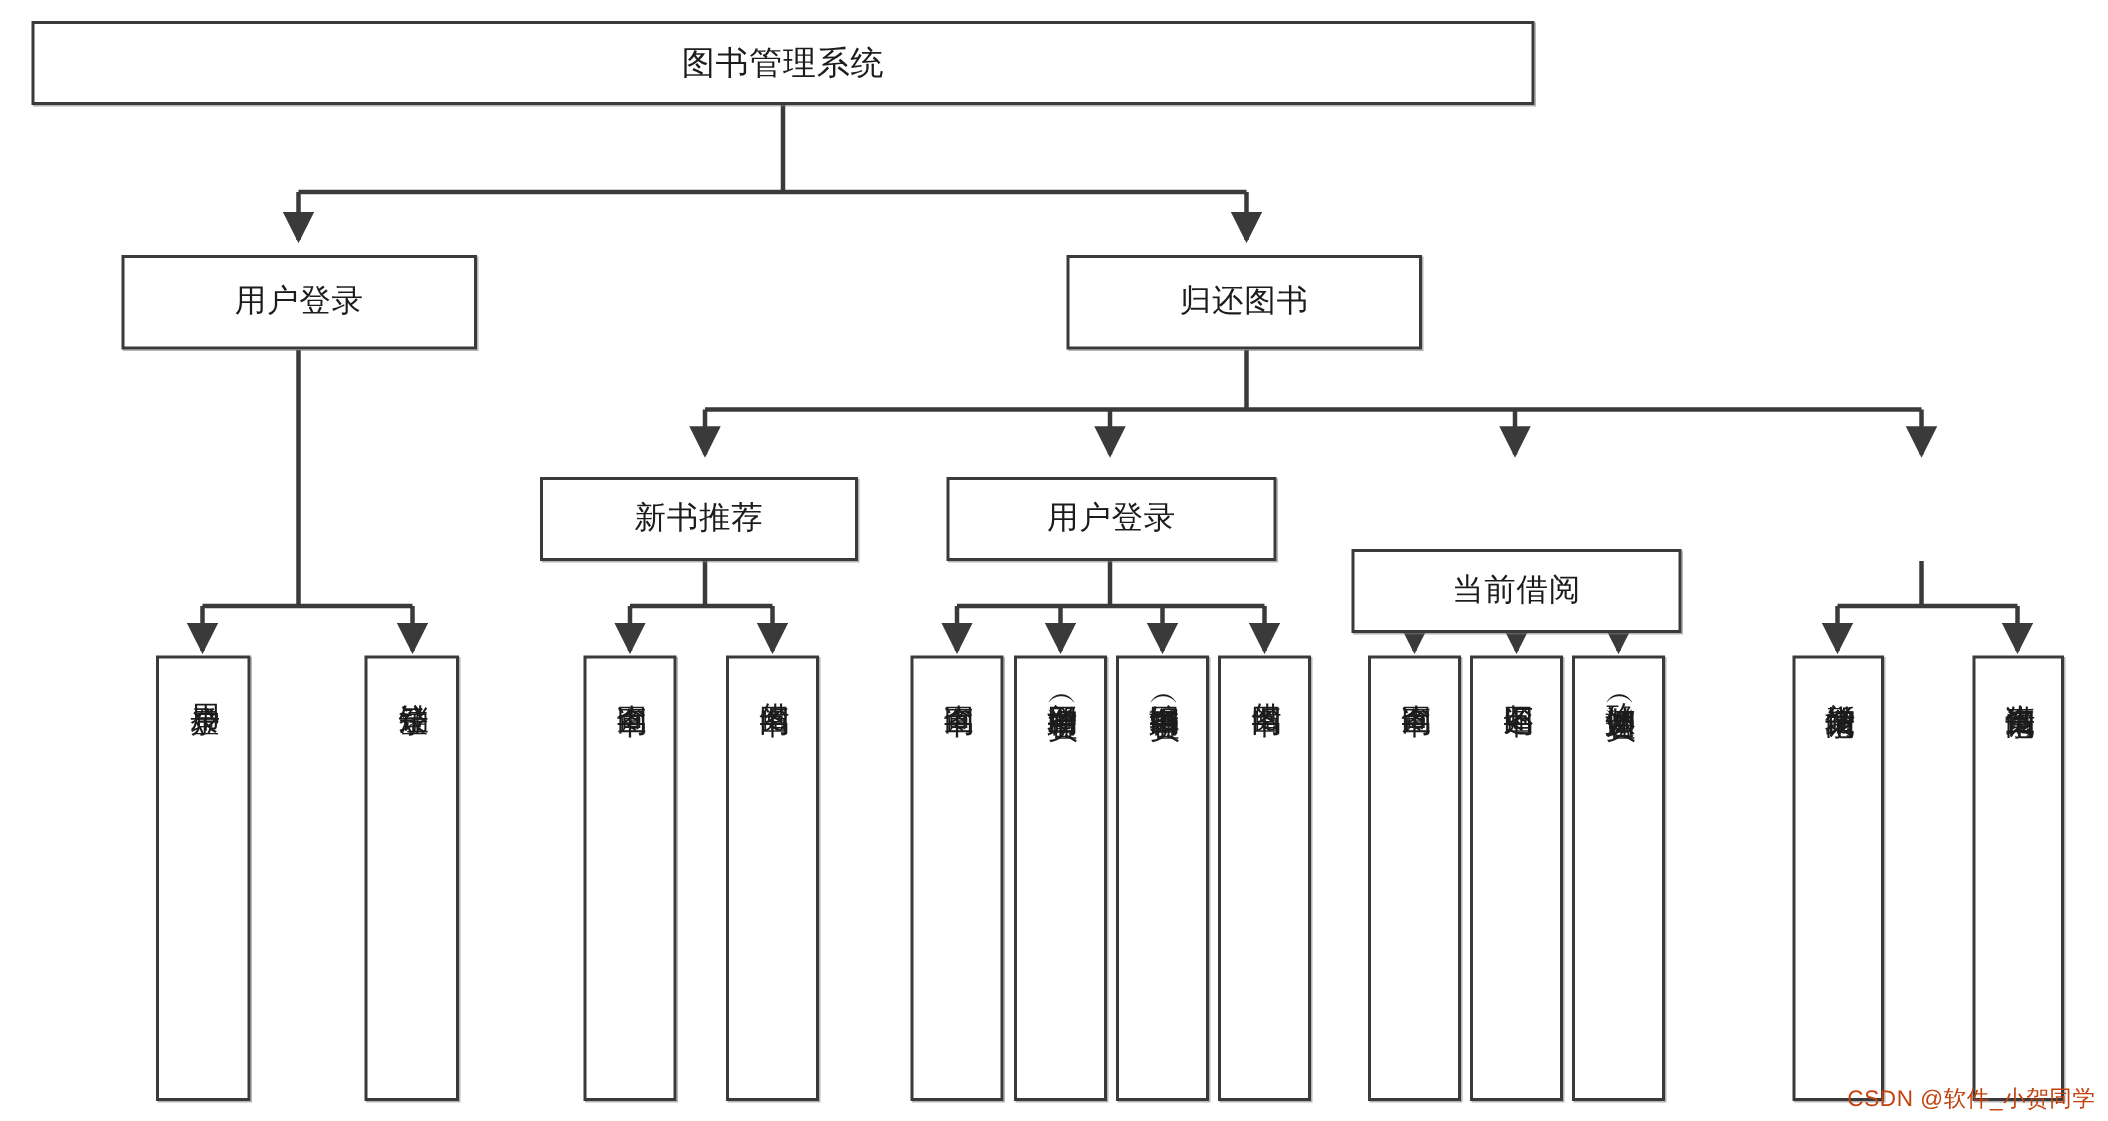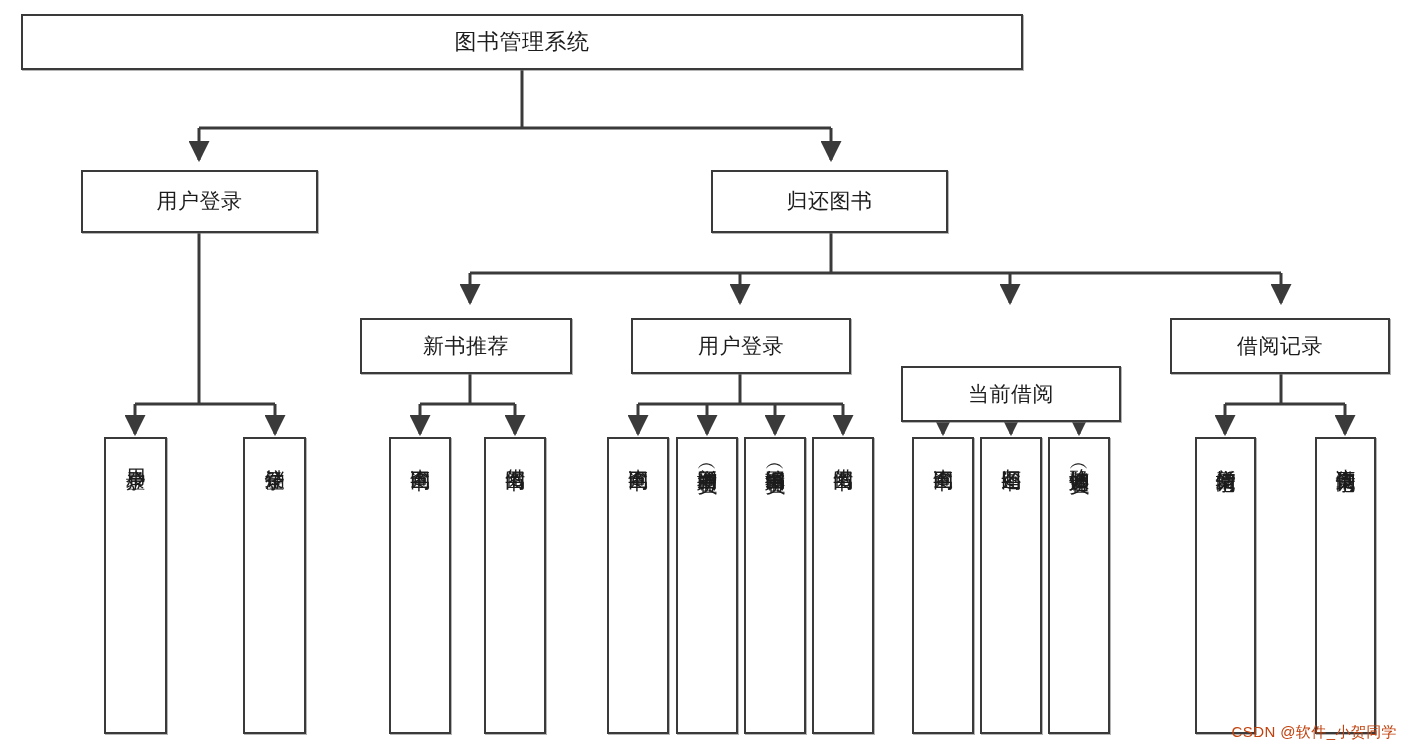--- a/index.html
+++ b/index.html
@@ -139,23 +139,20 @@
 
   <div class="node horiz" style="left:360px; top:318px; width:212px; height:56px;">
     <span class="label">新书推荐</span>
   </div>
   <div class="node horiz" style="left:631px; top:318px; width:220px; height:56px;">
     <span class="label">用户登录</span>
   </div>
   <div class="node horiz" style="left:901px; top:318px; width:220px; height:56px;margin-top:48px;">
     <span class="label">当前借阅</span>
   </div>
-  <div class="node horiz" style="left:1170px; top:318px; width:220px; height:56px;">
-    <span class="label">借阅记录</span>
-  </div>
 
   <div class="node vert" style="left:104px; top:437px; width:63px; height:297px;">
     <span class="label">用户登录</span>
   </div>
   <div class="node vert" style="left:243px; top:437px; width:63px; height:297px;">
     <span class="label">注销登录</span>
   </div>
 
   <div class="node vert" style="left:389px; top:437px; width:62px; height:297px;">
     <span class="label">查询图书</span>

